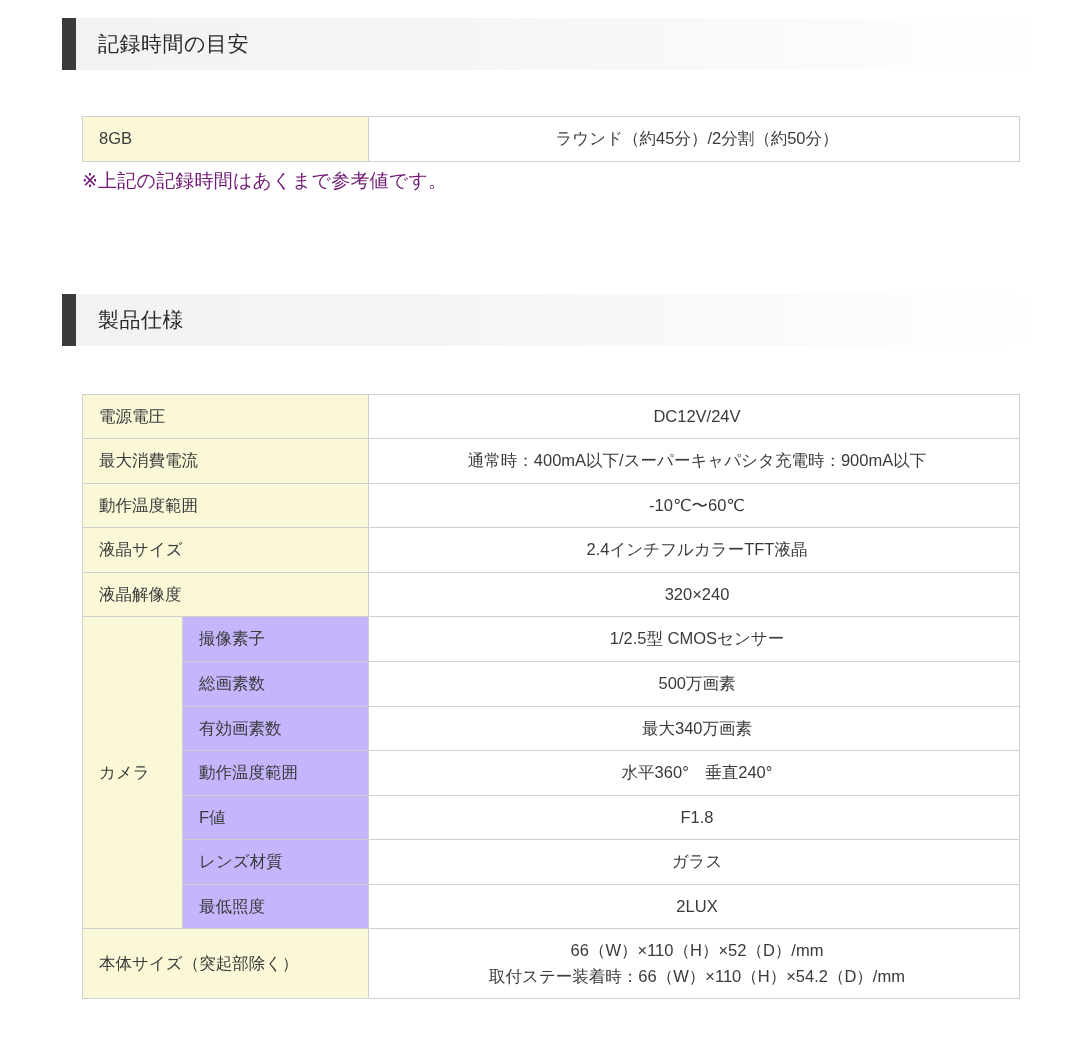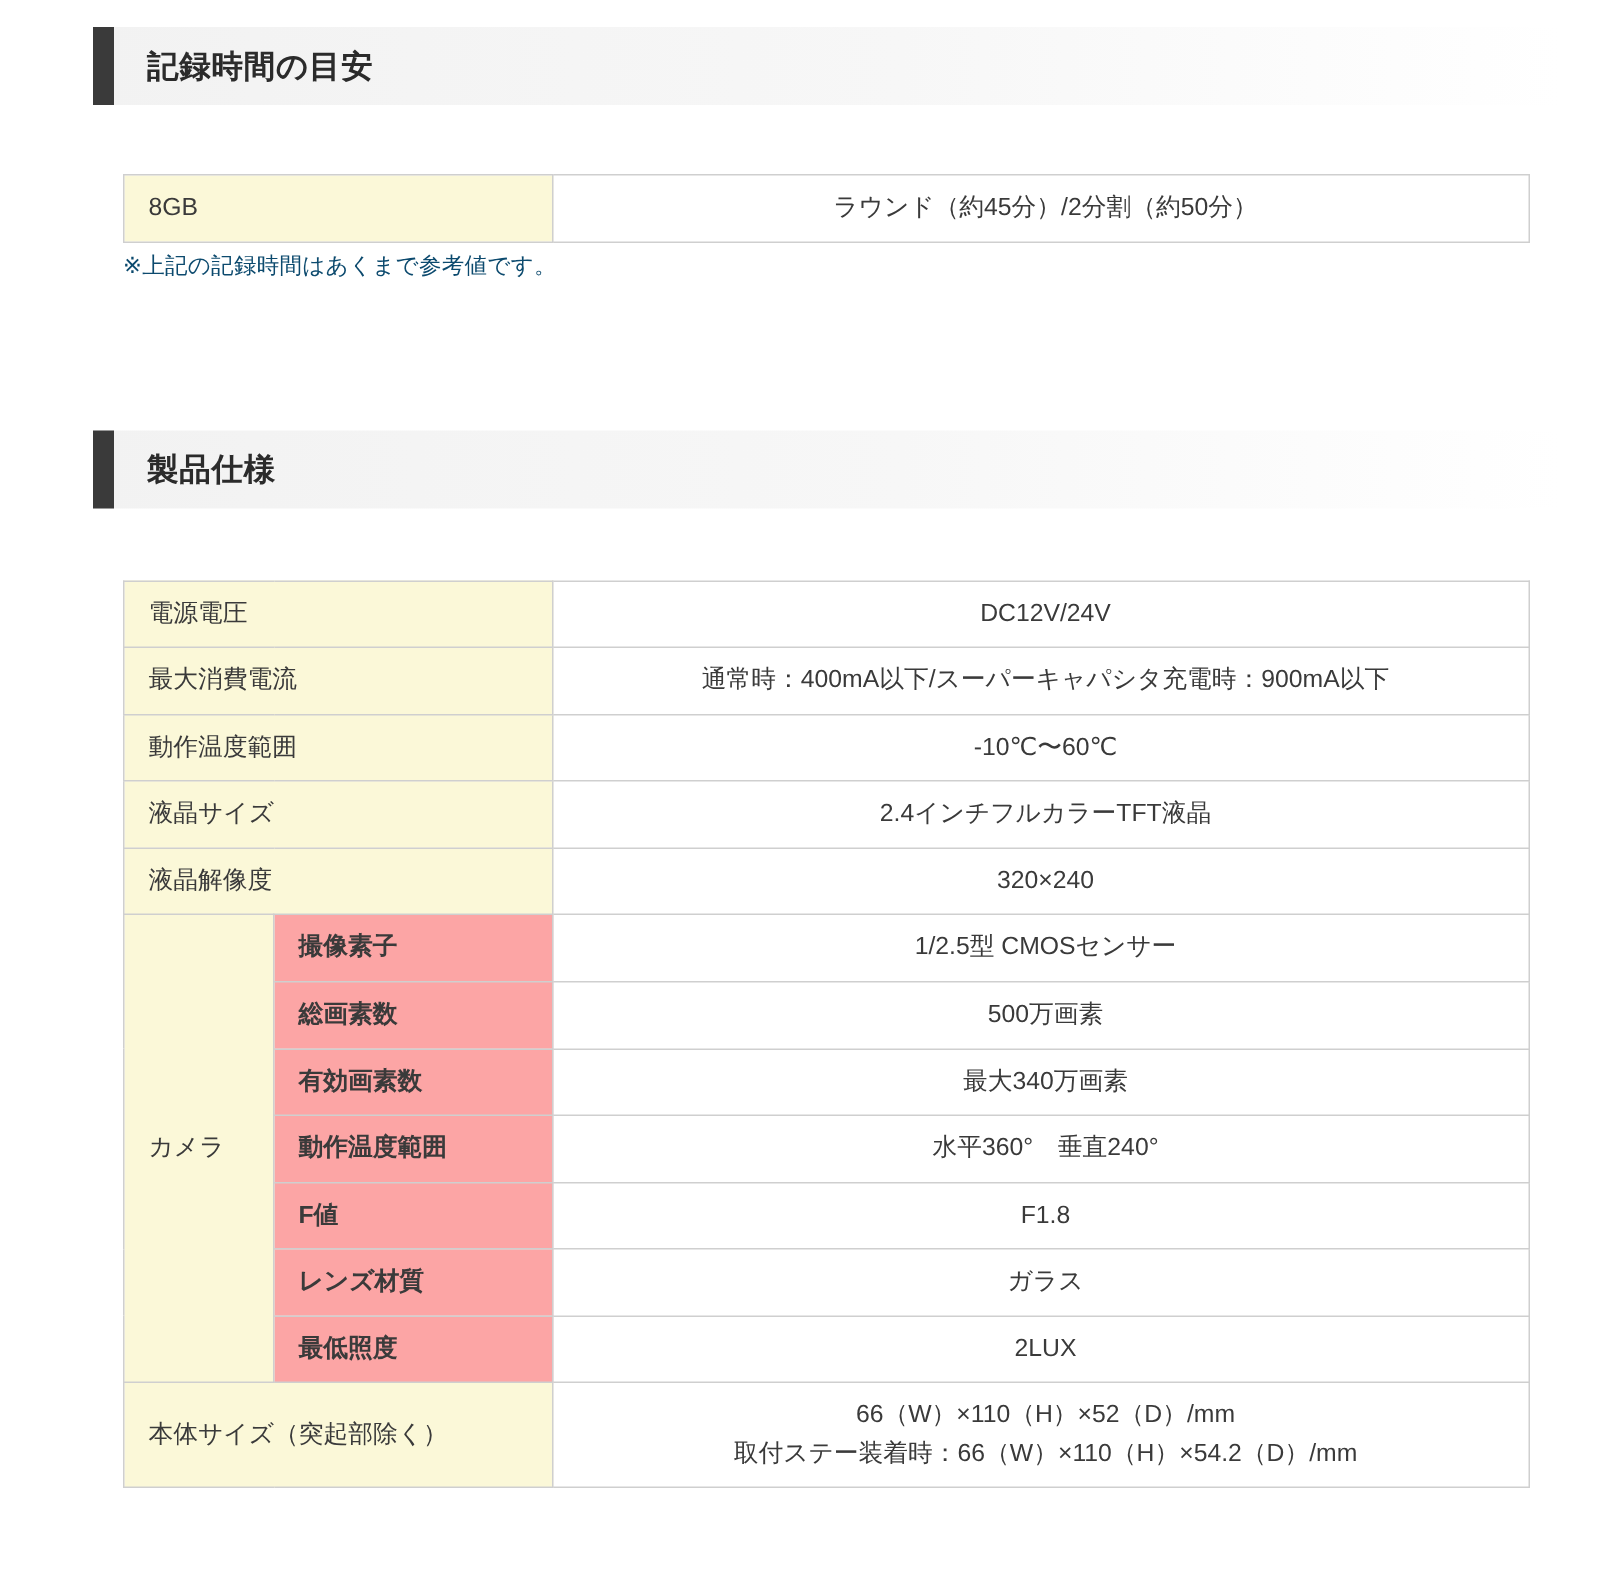--- a/index.html
+++ b/index.html
@@ -36,21 +36,21 @@
     position: absolute;
     left: 0;
     top: 0;
     width: 14px;
     height: 52px;
     background: #3a3a3a;
   }
   .section-head .title {
     margin-left: 36px;
     font-size: 21px;
-    font-weight: bold;
+    font-weight: normal;
     color: #2b2b2b;
     letter-spacing: 0.5px;
   }
 
   
   table.spec {
     border-collapse: collapse;
     margin: 0 60px 0 82px;
     width: 938px;
     table-layout: fixed;
@@ -61,32 +61,31 @@
     padding: 9px 10px 9px 16px;
     font-size: 16.5px;
     line-height: 1.55;
     color: #3a3a3a;
     vertical-align: middle;
   }
   td.label {
     background: #fbf8d8;
   }
   td.sublabel {
-    background: #fca5a5;
-    font-weight: bold;
+    background: #c4b5fd;
   }
   td.value {
     background: #ffffff;
     text-align: center;
   }
 
   .note {
     margin: 6px 0 0 82px;
-    font-size: 15px;
-    color: #0c4a6e;
+    font-size: 19px;
+    color: #701a75;
     letter-spacing: 0.2px;
   }
 
   .gap-1 { height: 46px; }
   .gap-2 { height: 100px; }
   .gap-3 { height: 48px; }
   .top-gap { height: 18px; }
 </style>
 </head>
 <body>

